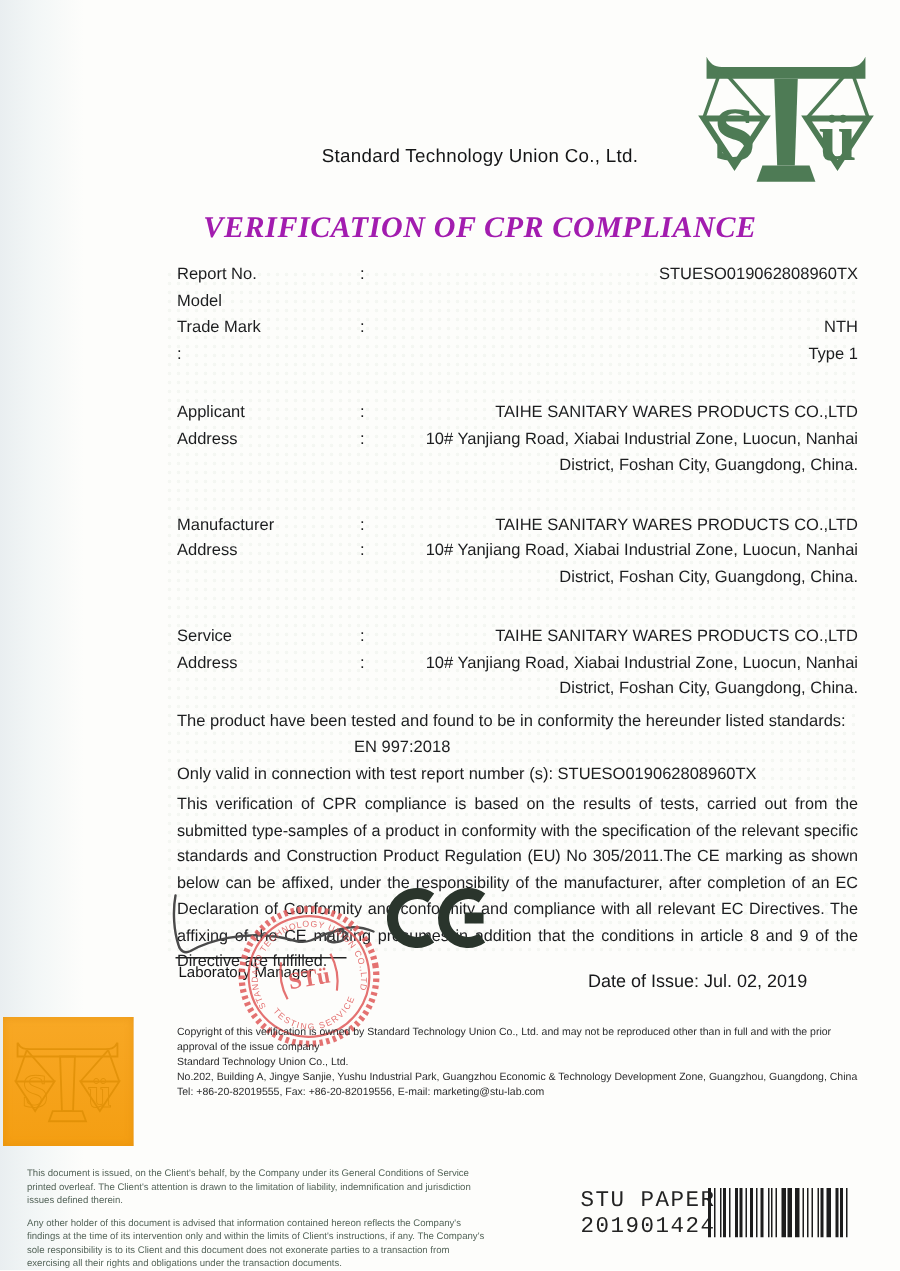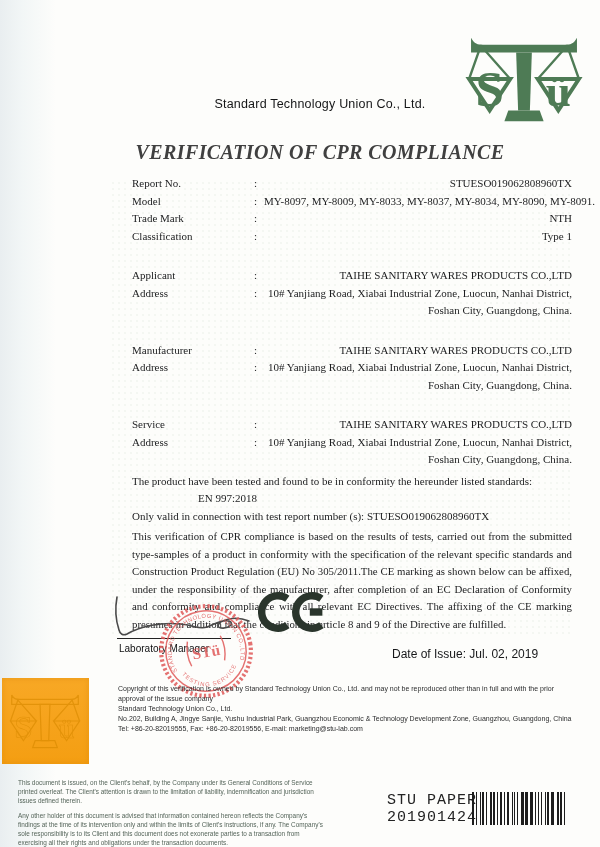--- a/index.html
+++ b/index.html
@@ -8,30 +8,30 @@
   .scan-band{position:absolute;left:0;top:0;width:56px;height:100%;
         background:linear-gradient(90deg,#e9eef0 0%,#f2f6f6 40%,rgba(255,255,255,0) 100%);}
   .speckle{position:absolute;left:110px;right:30px;top:180px;bottom:210px;pointer-events:none;
         background-image:radial-gradient(rgba(130,162,130,0.07) 1px,transparent 1.4px);
         background-size:6px 6px;}
   .logo-svg{position:absolute;right:17px;top:28px;width:118px;height:102px;}
   .hdr{position:absolute;left:80px;right:40px;text-align:center;}
   .company{top:97px;font-size:12.5px;letter-spacing:.2px;color:#151617;}
   .operate{top:119px;font-size:12px;letter-spacing:.4px;color:#151617;}
   .title{top:141px;font-size:20px;font-family:"Liberation Serif",serif;font-weight:bold;
-        font-style:italic;letter-spacing:.4px;color:#404040;}
-  .content{position:absolute;left:132px;right:28px;top:175px;font-size:11px;line-height:17.5px;font-family:Liberation Serif, serif;}
+        font-style:italic;letter-spacing:.4px;color:#a21caf;}
+  .content{position:absolute;left:118px;right:28px;top:175px;font-size:11px;line-height:17.5px;}
   .row{display:flex;}
   .lbl{width:122px;flex-shrink:0;}
   .val{flex:1;position:relative;padding-left:10px;text-align:right;}
   .val::before{content:":";position:absolute;left:0;}
   .fields .val{white-space:nowrap;}
   .party{margin-top:22px;}
   .standards{margin-top:4px;}
-  .std-code{margin-left:66px;}
+  .std-code{margin-left:118px;}
   .statement{margin-top:3px;font-size:10.8px;text-align:justify;}
   .sig-scribble{position:absolute;left:110px;top:594px;width:145px;height:48px;}
   .sig-line{position:absolute;left:117px;top:638px;width:114px;border-top:1.2px solid #222;}
   .sig-role{position:absolute;left:119px;top:643px;font-size:10px;color:#101112;}
   .stamp{position:absolute;left:158px;top:603px;width:96px;height:96px;opacity:.85;
         transform:rotate(-10deg);}
   .ce{position:absolute;left:258px;top:587px;width:74px;height:50px;}
   .date{position:absolute;left:392px;top:647px;font-size:12px;color:#17181a;}
   .footer{position:absolute;left:118px;right:20px;top:684px;font-size:7px;line-height:10px;
         color:#2c2d2e;}
@@ -77,28 +77,26 @@
   <div class="hdr title">VERIFICATION OF CPR COMPLIANCE</div>
 
   <div class="content">
     <div class="fields">
       <div class="row">
         <span class="lbl">Report No.</span>
         <span class="val">STUESO019062808960TX</span>
       </div>
       <div class="row">
         <span class="lbl">Model</span>
-        <span class="val">MY-8097, MY-8009, MY-8033, MY-8037, MY-8034, MY-8090, MY-8091.</span>
       </div>
       <div class="row">
         <span class="lbl">Trade Mark</span>
         <span class="val">NTH</span>
       </div>
       <div class="row">
-        <span class="lbl">Classification</span>
         <span class="val">Type 1</span>
       </div>
     </div>
 
     <div class="party">
       <div class="row">
         <span class="lbl">Applicant</span>
         <span class="val">TAIHE SANITARY WARES PRODUCTS CO.,LTD</span>
       </div>
       <div class="row">

